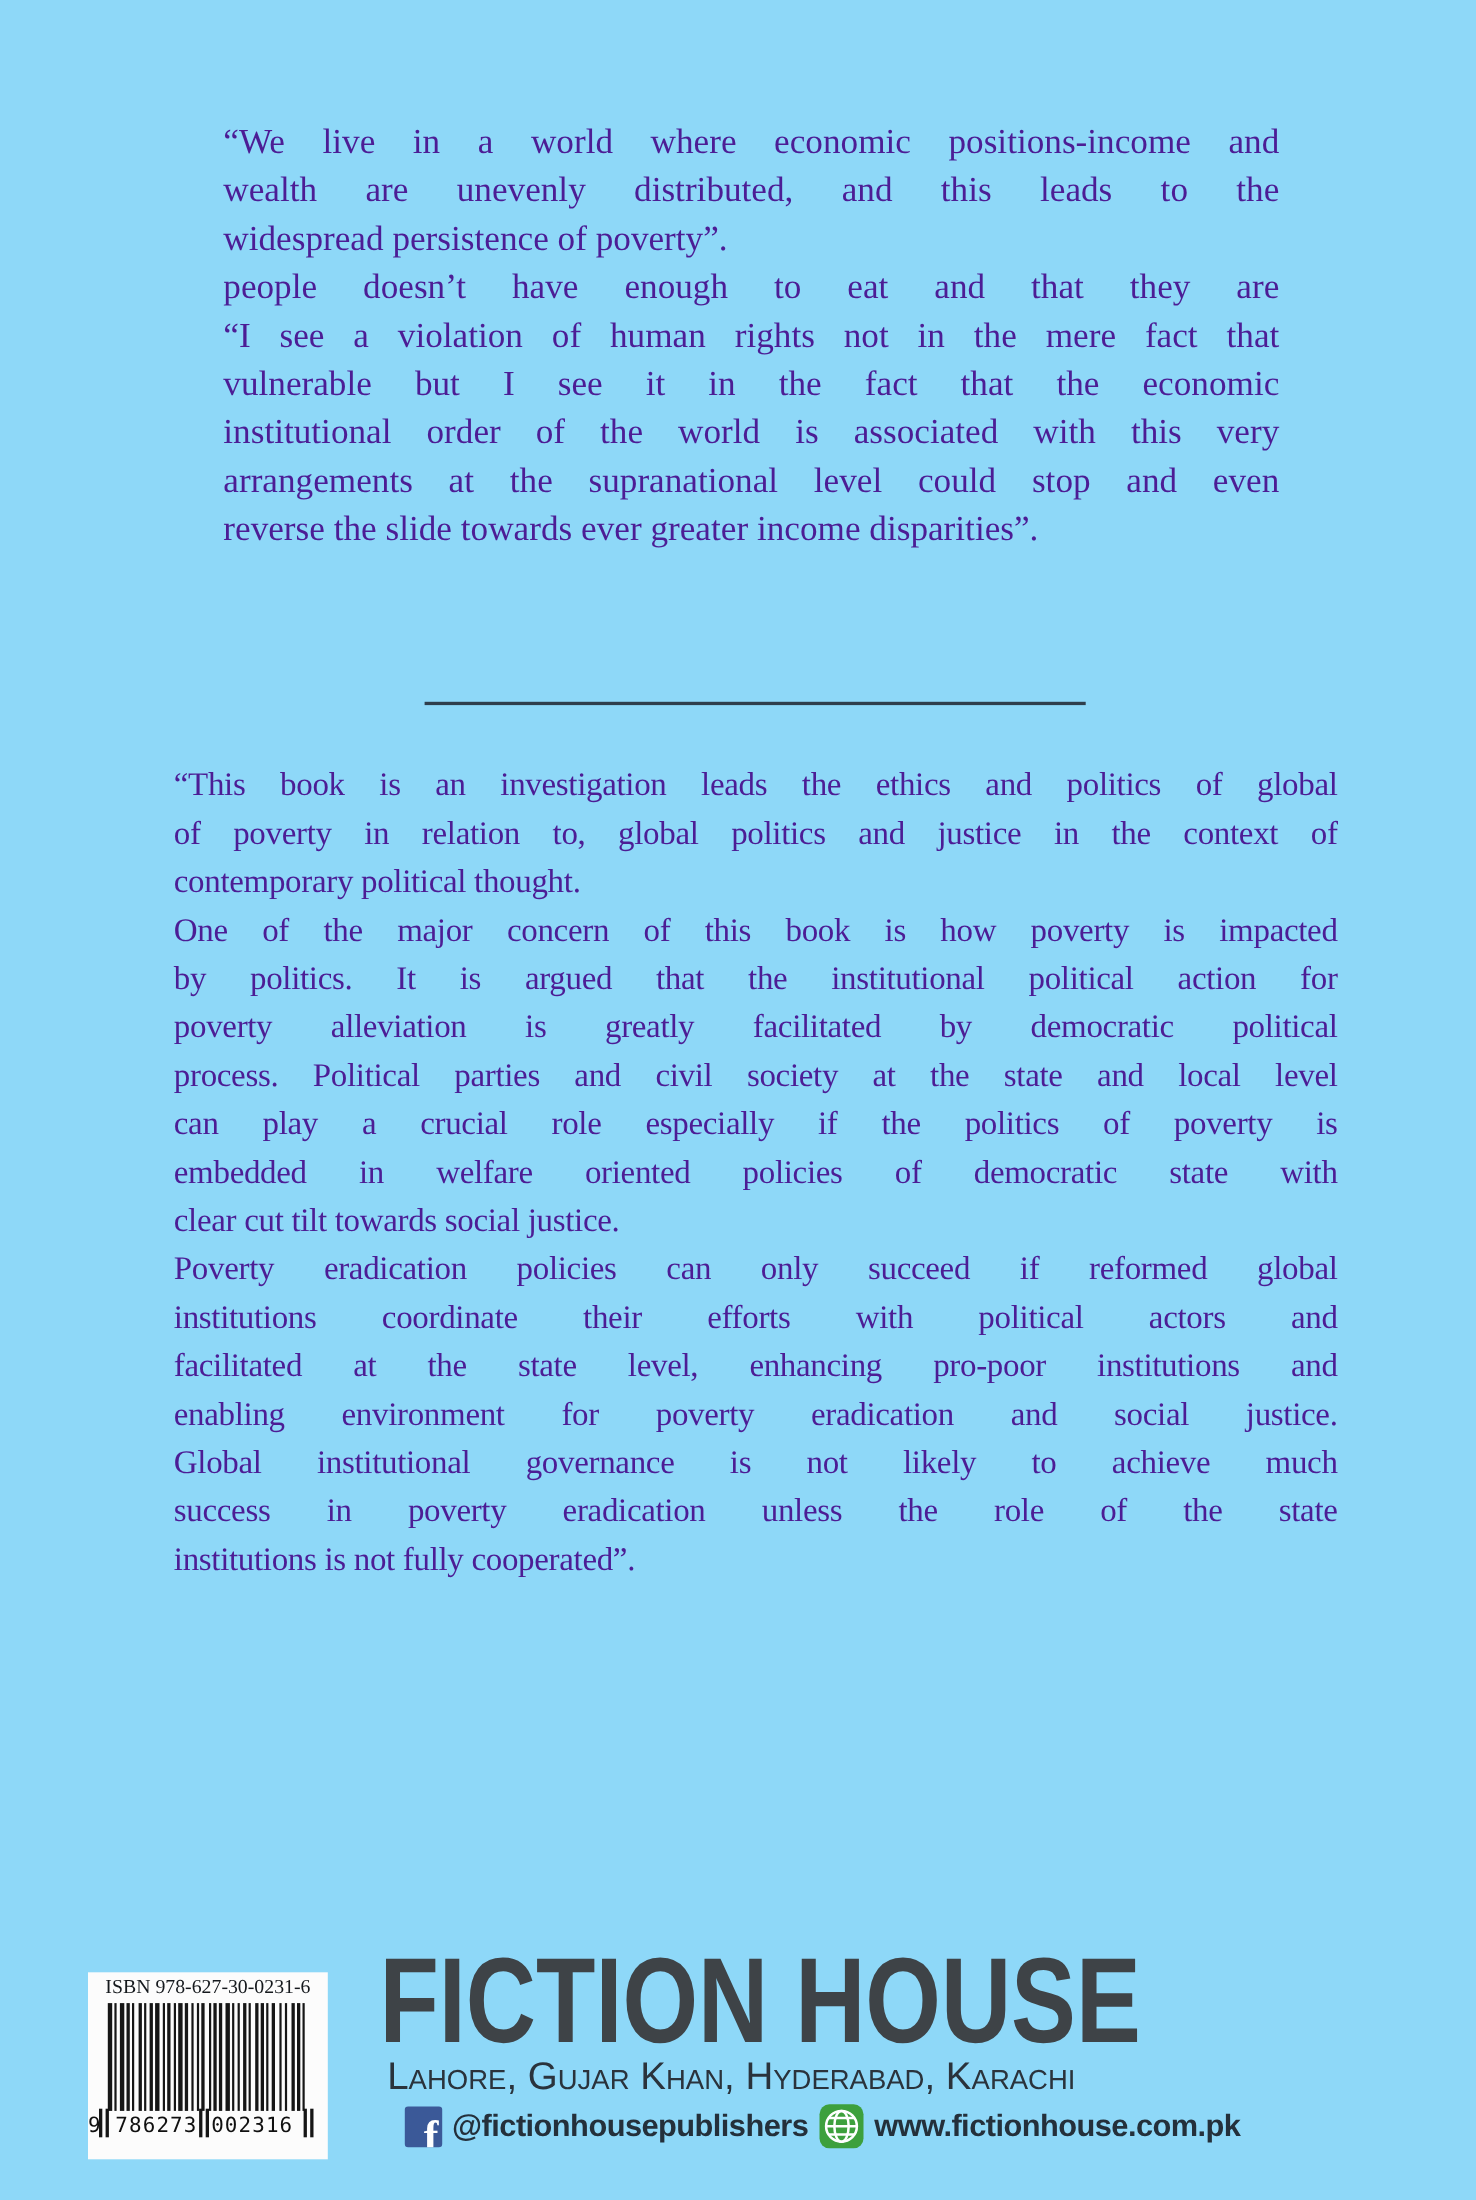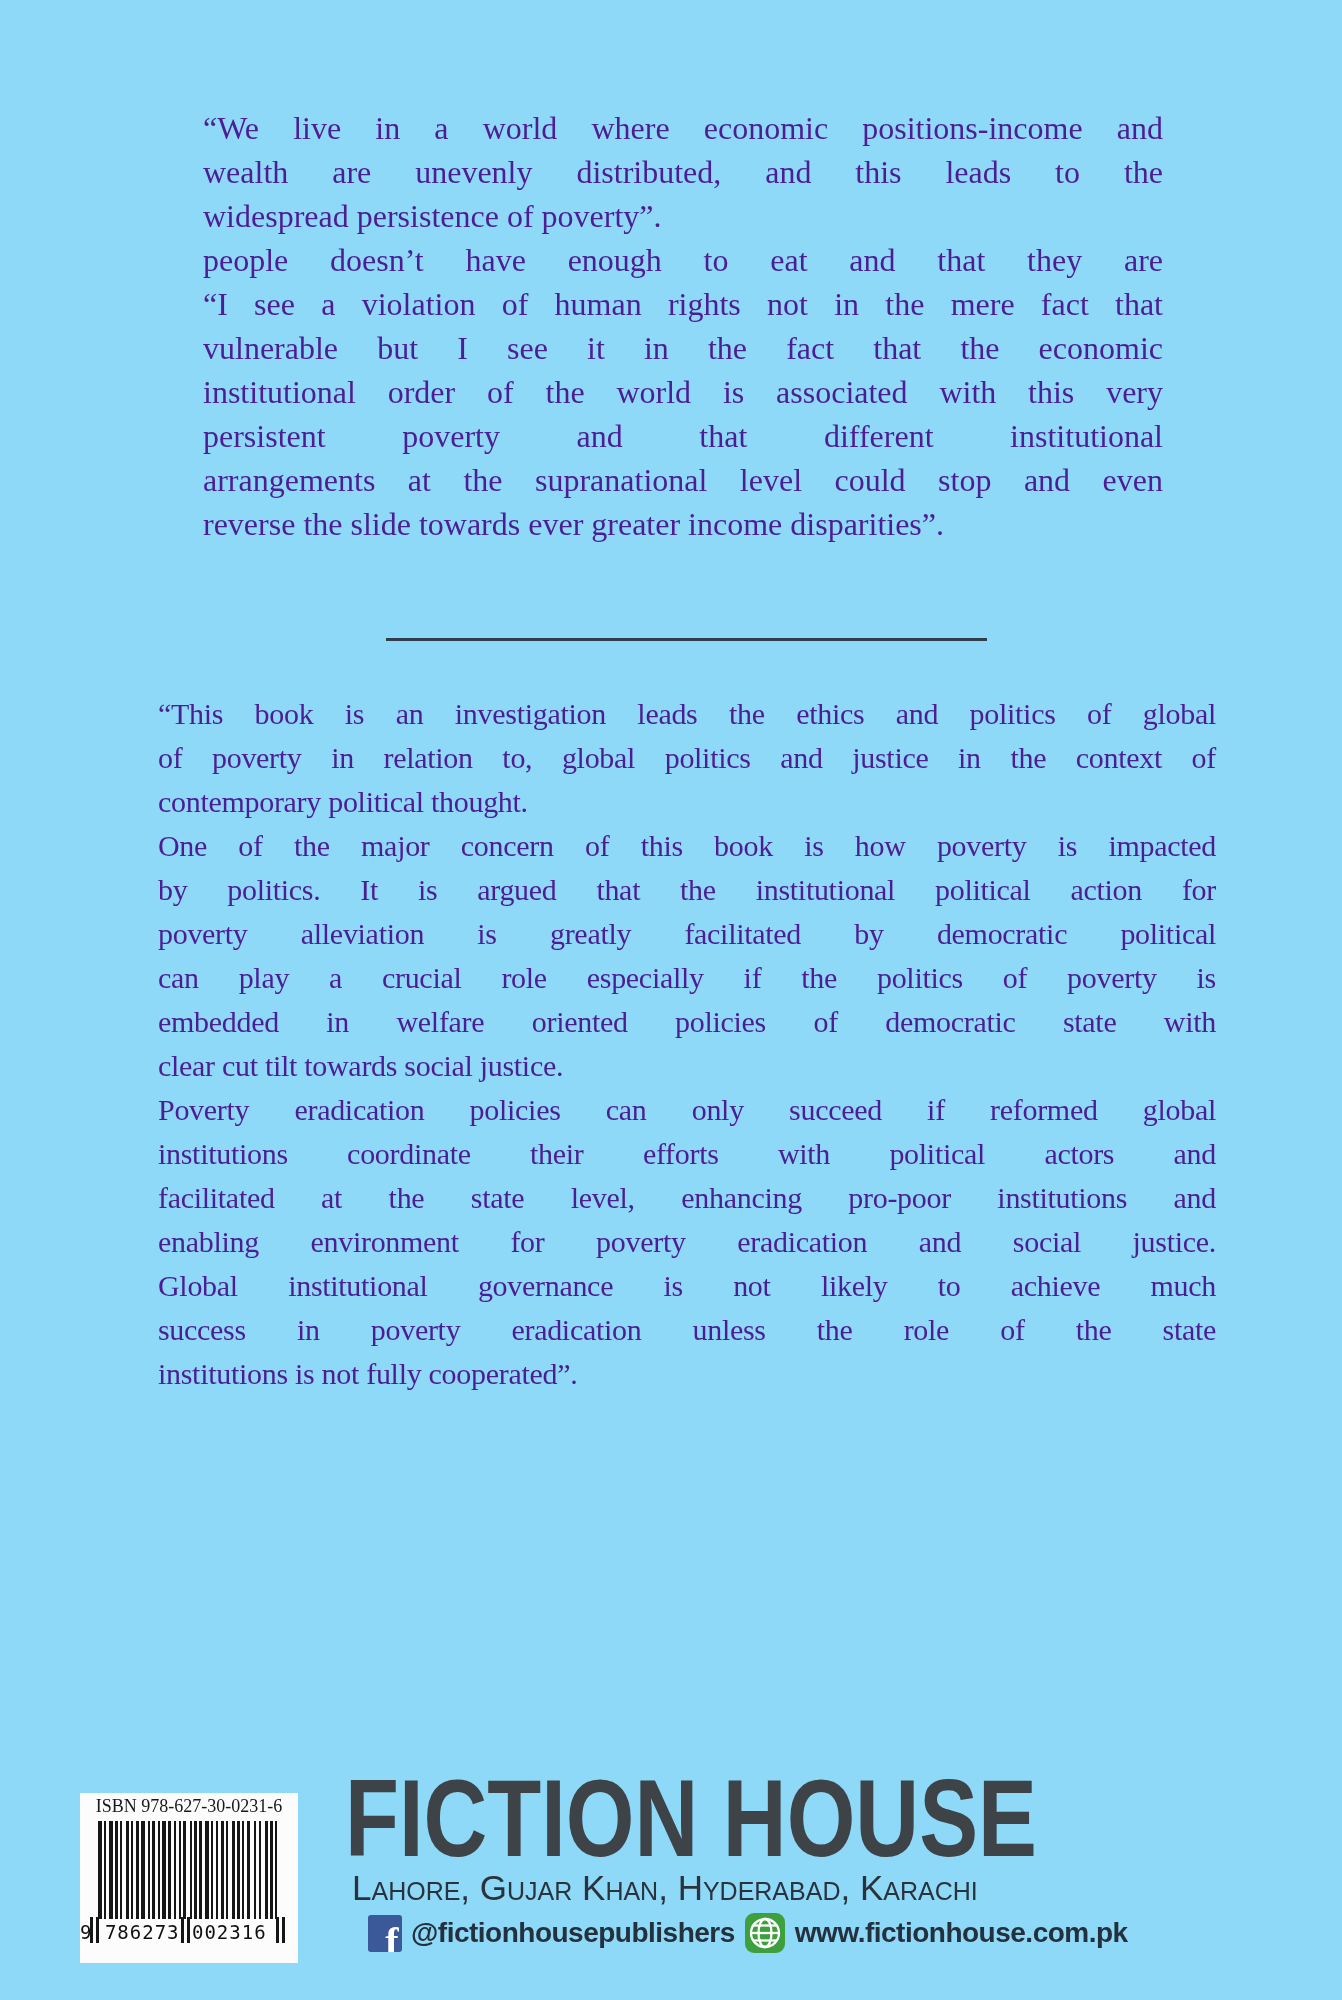--- a/index.html
+++ b/index.html
@@ -81,36 +81,36 @@
 
   <div id="quote-block" class="textblock">
     <div>
         <div class="tline just">“We live in a world where economic positions-income and</div>
         <div class="tline just">wealth are unevenly distributed, and this leads to the</div>
         <div class="tline">widespread persistence of poverty”.</div>
         <div class="tline just">people doesn’t have enough to eat and that they are</div>
         <div class="tline just">“I see a violation of human rights not in the mere fact that</div>
         <div class="tline just">vulnerable but I see it in the fact that the economic</div>
         <div class="tline just">institutional order of the world is associated with this very</div>
-        <div class="tline just">persistent poverty and that different institutional</div>
         <div class="tline just">arrangements at the supranational level could stop and even</div>
         <div class="tline">reverse the slide towards ever greater income disparities”.</div>
       </div>
   </div>
 
   <div id="divider"></div>
 
   <div id="desc-block" class="textblock">
     <div>
         <div class="tline just">“This book is an investigation leads the ethics and politics of global</div>
         <div class="tline just">of poverty in relation to, global politics and justice in the context of</div>
         <div class="tline">contemporary political thought.</div>
         <div class="tline just">One of the major concern of this book is how poverty is impacted</div>
         <div class="tline just">by politics. It is argued that the institutional political action for</div>
         <div class="tline just">poverty alleviation is greatly facilitated by democratic political</div>
+        <div class="tline just">process. Political parties and civil society at the state and local level</div>
         <div class="tline just">can play a crucial role especially if the politics of poverty is</div>
         <div class="tline just">embedded in welfare oriented policies of democratic state with</div>
         <div class="tline">clear cut tilt towards social justice.</div>
         <div class="tline just">Poverty eradication policies can only succeed if reformed global</div>
         <div class="tline just">institutions coordinate their efforts with political actors and</div>
         <div class="tline just">facilitated at the state level, enhancing pro-poor institutions and</div>
         <div class="tline just">enabling environment for poverty eradication and social justice.</div>
         <div class="tline just">Global institutional governance is not likely to achieve much</div>
         <div class="tline just">success in poverty eradication unless the role of the state</div>
         <div class="tline">institutions is not fully cooperated”.</div>

